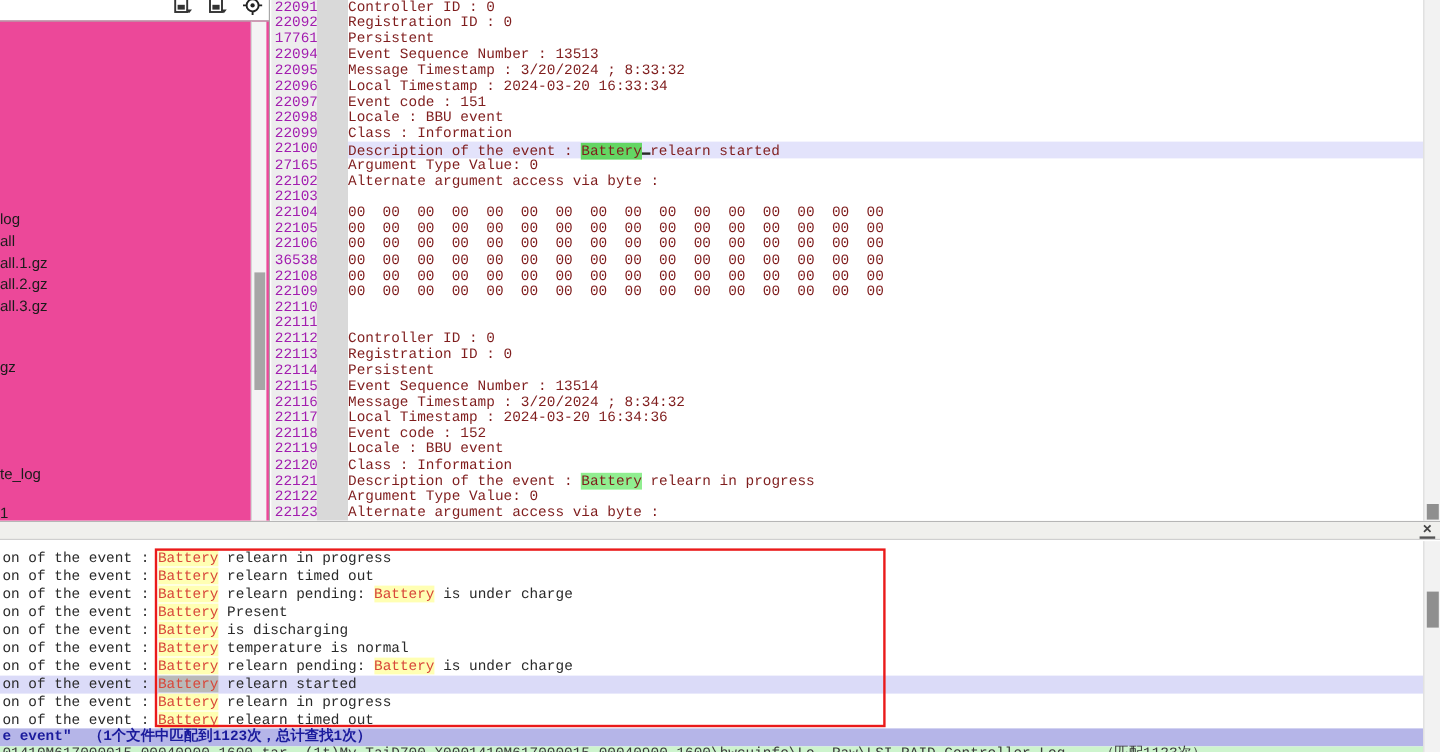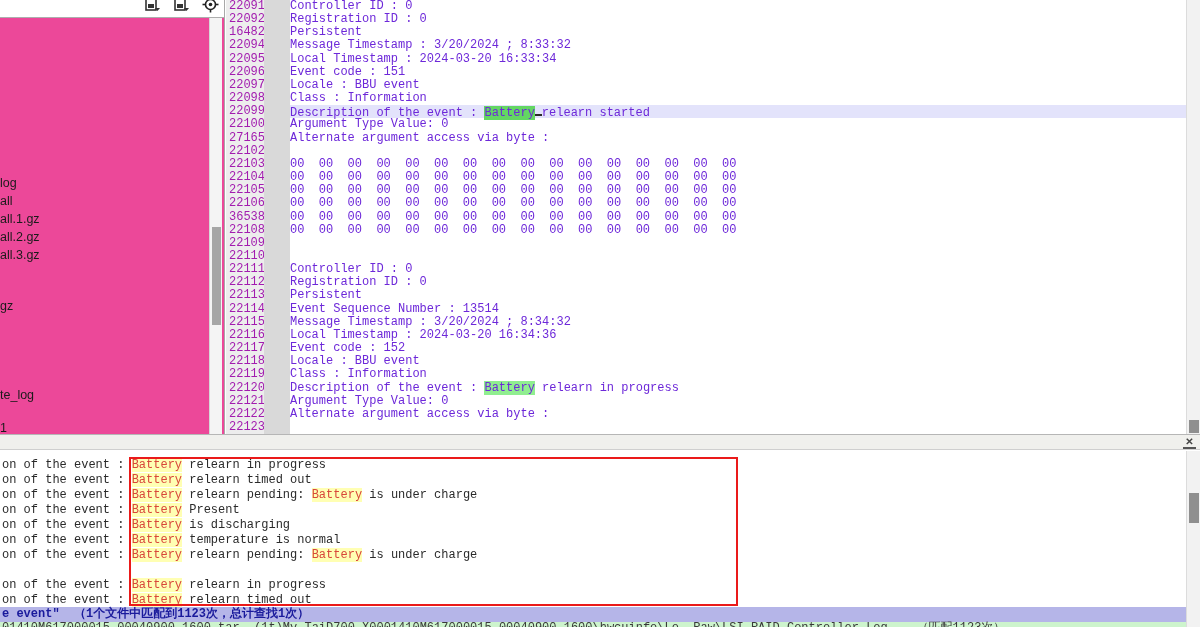--- a/index.html
+++ b/index.html
@@ -23,21 +23,21 @@
     background:#f4f4f4; border-left:1px solid #d6d6d6; }
   #tree-thumb { position:absolute; left:2px; top:209px; width:9px; height:98px; background:#a6a6a6; }
   #panel-divider { position:absolute; left:224px; top:0; width:1px; height:434px; background:#a8a8a8; }
 
   
   #editor { position:absolute; left:226px; top:0; width:960px; height:434px; background:#fff; overflow:hidden; }
   #gutter { position:absolute; left:0; top:0; width:38px; height:434px; background:#ededed; }
   .gut-line { height:13.17px; line-height:13.17px; font-size:12px; color:#a21caf; padding-left:3px; white-space:pre; }
   #margin-band { position:absolute; left:38px; top:0; width:26px; height:434px; background:#d9d9d9; }
   #editor-text { position:absolute; left:64px; top:0; width:896px; height:434px; }
-  .ed-line { height:13.17px; line-height:13.17px; font-size:12px; color:#6d28d9; white-space:pre; }
+  .ed-line { height:13.17px; line-height:13.17px; font-size:12px; color:#7f1d1d; white-space:pre; }
   .ed-line.hl { background:#e3e3fb; }
   .m-cur { background:#63d663; }
   .m-green { background:#90ee90; }
   .caret { display:inline-block; width:7px; height:11px; border-bottom:2px solid #2a2a2a; }
   #editor-scrollbar { position:absolute; left:1186px; top:0; width:14px; height:434px;
     background:#f2f2f2; border-left:1px solid #dcdcdc; }
   #editor-thumb { position:absolute; left:2px; top:420px; width:10px; height:13px; background:#8f8f8f; }
 
   
   #results-panel { position:absolute; left:0; top:434px; width:1200px; height:193px; overflow:hidden; background:#fff; }
@@ -100,21 +100,21 @@
   <div id="tree-scrollbar">
     <div id="tree-thumb"></div>
   </div>
 </div>
 <div id="panel-divider"></div>
 
 <div id="editor">
   <div id="gutter" class="mono">
       <div class="gut-line">22091</div>
       <div class="gut-line">22092</div>
-      <div class="gut-line">16482</div>
+      <div class="gut-line">17761</div>
       <div class="gut-line">22094</div>
       <div class="gut-line">22095</div>
       <div class="gut-line">22096</div>
       <div class="gut-line">22097</div>
       <div class="gut-line">22098</div>
       <div class="gut-line">22099</div>
       <div class="gut-line">22100</div>
       <div class="gut-line">27165</div>
       <div class="gut-line">22102</div>
       <div class="gut-line">22103</div>
@@ -137,20 +137,21 @@
       <div class="gut-line">22120</div>
       <div class="gut-line">22121</div>
       <div class="gut-line">22122</div>
       <div class="gut-line">22123</div>
     </div>
   <div id="margin-band"></div>
   <div id="editor-text" class="mono">
       <div class="ed-line">Controller ID : 0</div>
       <div class="ed-line">Registration ID : 0</div>
       <div class="ed-line">Persistent</div>
+      <div class="ed-line">Event Sequence Number : 13513</div>
       <div class="ed-line">Message Timestamp : 3/20/2024 ; 8:33:32</div>
       <div class="ed-line">Local Timestamp : 2024-03-20 16:33:34</div>
       <div class="ed-line">Event code : 151</div>
       <div class="ed-line">Locale : BBU event</div>
       <div class="ed-line">Class : Information</div>
       <div class="ed-line hl">Description of the event : <span class="m-cur">Battery</span><span class="caret"></span>relearn started</div>
       <div class="ed-line">Argument Type Value: 0</div>
       <div class="ed-line">Alternate argument access via byte :</div>
       <div class="ed-line"></div>
       <div class="ed-line">00  00  00  00  00  00  00  00  00  00  00  00  00  00  00  00</div>
@@ -184,20 +185,21 @@
     <div id="results-close">✕</div>
   </div>
   <div id="results-content" class="mono">
       <div class="res-row" style="top: 7px;">on of the event : <span class="res-m">Battery</span> relearn in progress</div>
       <div class="res-row" style="top: 22.05px;">on of the event : <span class="res-m">Battery</span> relearn timed out</div>
       <div class="res-row" style="top: 37.1px;">on of the event : <span class="res-m">Battery</span> relearn pending: <span class="res-m">Battery</span> is under charge</div>
       <div class="res-row" style="top: 67.2px;">on of the event : <span class="res-m">Battery</span> is discharging</div>
       <div class="res-row" style="top: 52.15px;">on of the event : <span class="res-m">Battery</span> Present</div>
       <div class="res-row" style="top: 82.25px;">on of the event : <span class="res-m">Battery</span> temperature is normal</div>
       <div class="res-row" style="top: 97.3px;">on of the event : <span class="res-m">Battery</span> relearn pending: <span class="res-m">Battery</span> is under charge</div>
+      <div class="res-row selected" style="top: 112.35px;">on of the event : <span class="res-m-sel">Battery</span> relearn started</div>
       <div class="res-row" style="top: 127.4px;">on of the event : <span class="res-m">Battery</span> relearn in progress</div>
       <div class="res-row" style="top: 142.45px;">on of the event : <span class="res-m">Battery</span> relearn timed out</div>
     </div>
   <div id="red-box"></div>
   <div id="summary-line" class="mono">e event"  （1个文件中匹配到1123次，总计查找1次）</div>
   <div id="status-green" class="mono">01410M617000015-00040900-1600.tar  (1t)My_TaiD700-X0001410M617000015-00040900-1600\hwcuinfo\Lo..Raw\LSI_RAID_Controller_Log..  （匹配1123次）</div>
   <div id="results-scrollbar">
     <div id="results-thumb"></div>
   </div>
 </div>

